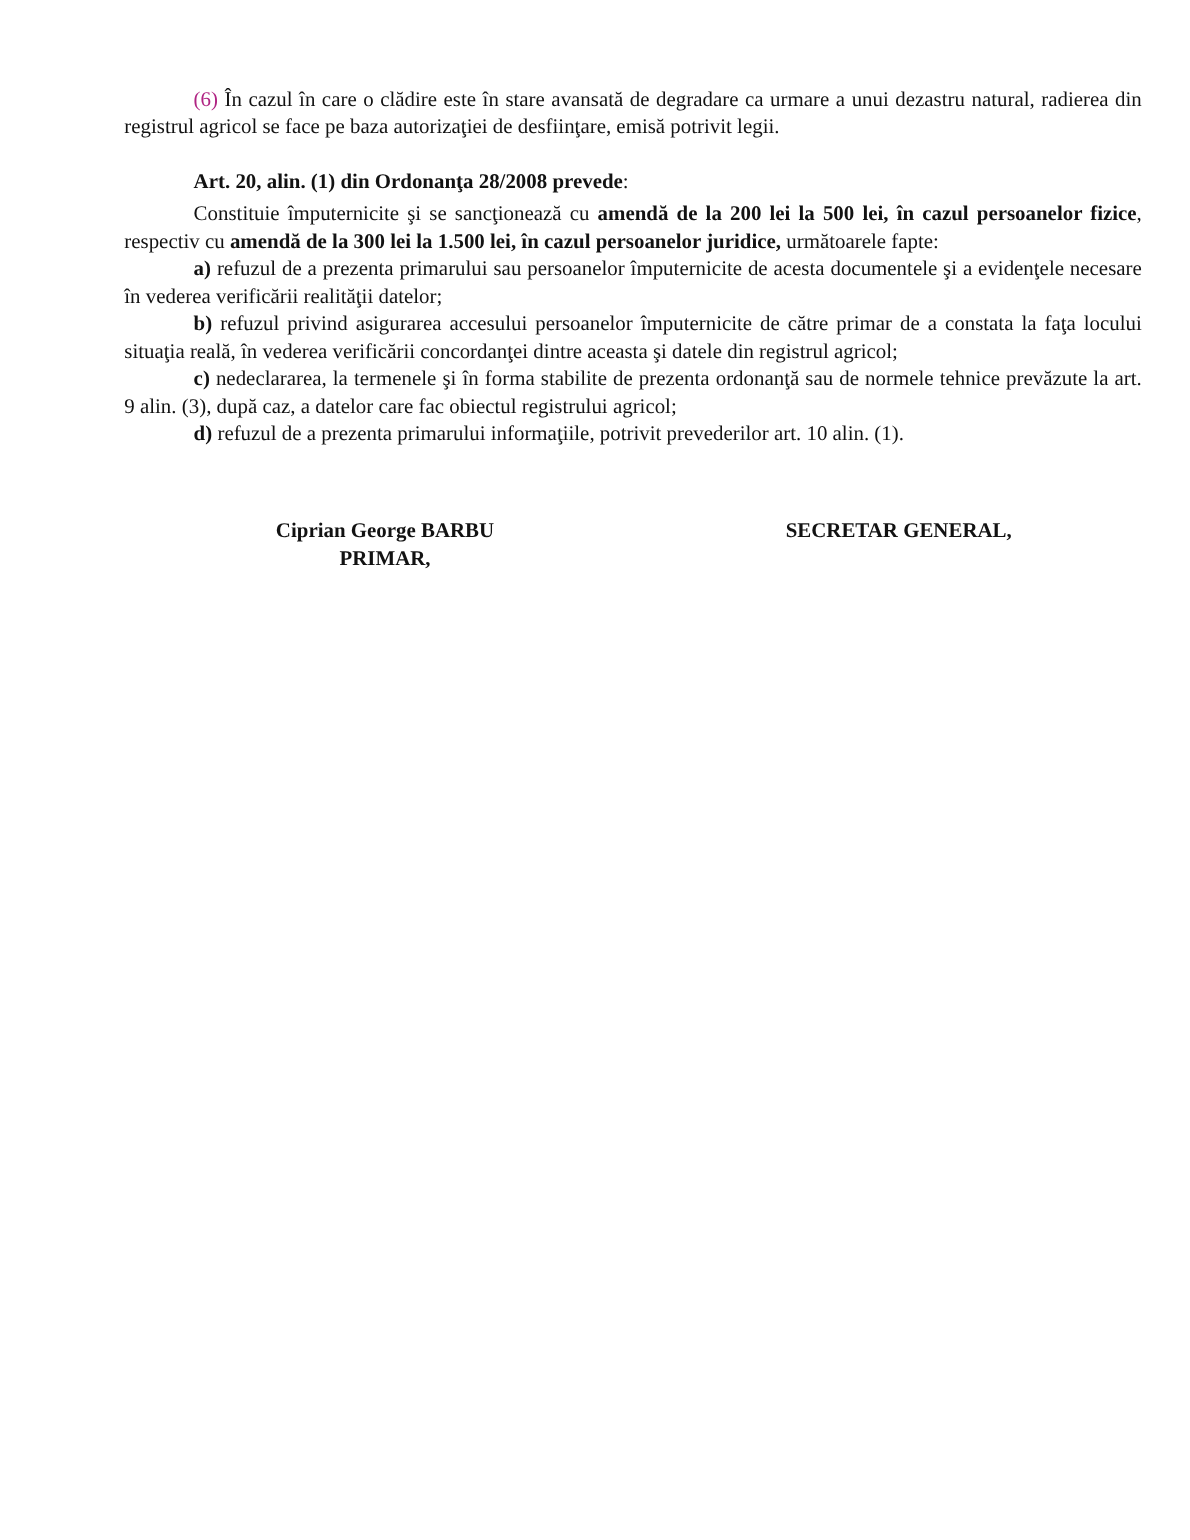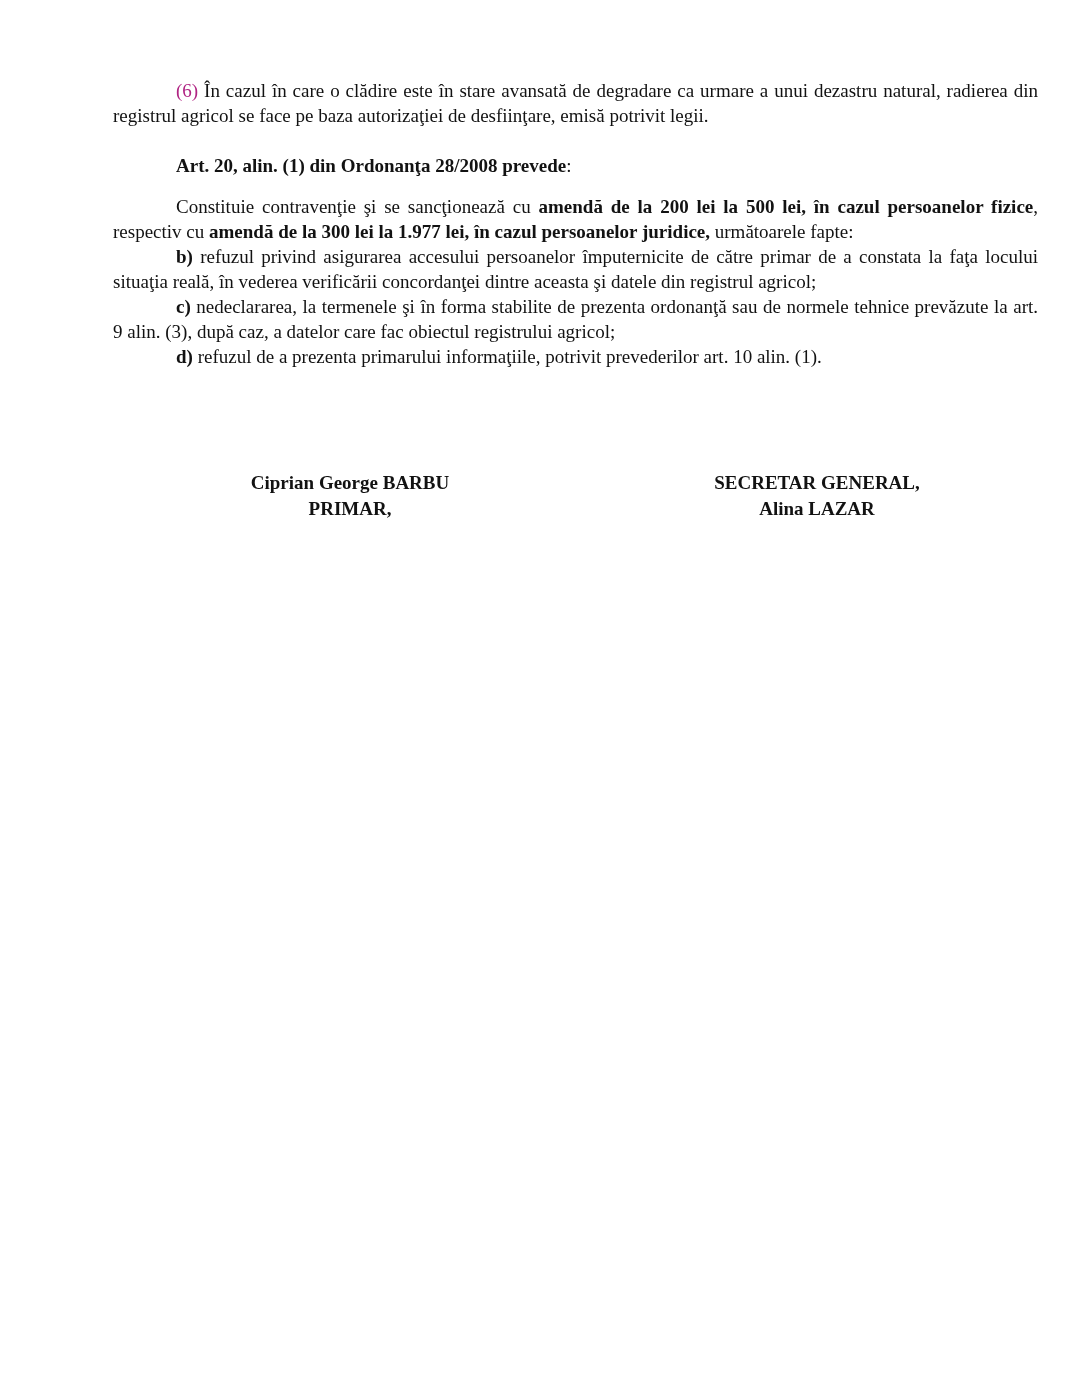--- a/index.html
+++ b/index.html
@@ -20,21 +20,21 @@
     line-height: 25px;
     color: #121212;
     overflow: hidden;
   }
   .para {
     margin: 0;
     text-align: justify;
     text-indent: 63px;
   }
   .heading {
-    margin: 25px 0 16px 0;
+    margin: 25px 0 4px 0;
     text-indent: 63px;
     font-weight: bold;
   }
   .heading .colon { font-weight: normal; }
   .b { font-weight: bold; }
   .marker6 { color: #b02483; }
   .item-marker { font-weight: bold; }
   .signatures {
     position: absolute;
     left: 0;
@@ -55,33 +55,33 @@
 </style>
 </head>
 <body>
 
 <div class="page">
 
   <p class="para"><span class="marker6">(6)</span><span> În cazul în care o clădire este în stare avansată de degradare ca urmare a unui dezastru natural, radierea din registrul agricol se face pe baza autorizaţiei de desfiinţare, emisă potrivit legii.</span></p>
 
   <p class="heading"><span>Art. 20, alin. (1) din Ordonanţa 28/2008 prevede</span><span class="colon">:</span></p>
 
-  <p class="para"><span>Constituie contravenţie şi se sancţionează cu </span><span class="b">amendă de la 200 lei la 500 lei, în cazul persoanelor fizice</span><span>, respectiv cu </span><span class="b">amendă de la 300 lei la 1.977 lei, în cazul persoanelor juridice,</span><span> următoarele fapte:</span></p>
+  <p class="para"><span>Constituie împuternicite şi se sancţionează cu </span><span class="b">amendă de la 200 lei la 500 lei, în cazul persoanelor fizice</span><span>, respectiv cu </span><span class="b">amendă de la 300 lei la 1.500 lei, în cazul persoanelor juridice,</span><span> următoarele fapte:</span></p>
 
+  <p class="para"><span class="item-marker">a)</span><span> refuzul de a prezenta primarului sau persoanelor împuternicite de acesta documentele şi a evidenţele necesare în vederea verificării realităţii datelor;</span></p>
 
   <p class="para"><span class="item-marker">b)</span><span> refuzul privind asigurarea accesului persoanelor împuternicite de către primar de a constata la faţa locului situaţia reală, în vederea verificării concordanţei dintre aceasta şi datele din registrul agricol;</span></p>
 
   <p class="para"><span class="item-marker">c)</span><span> nedeclararea, la termenele şi în forma stabilite de prezenta ordonanţă sau de normele tehnice prevăzute la art. 9 alin. (3), după caz, a datelor care fac obiectul registrului agricol;</span></p>
 
   <p class="para"><span class="item-marker">d)</span><span> refuzul de a prezenta primarului informaţiile, potrivit prevederilor art. 10 alin. (1).</span></p>
 
   <div class="signatures">
     <div class="sig-block sig-left">
       <div>Ciprian George BARBU</div>
       <div>PRIMAR,</div>
     </div>
     <div class="sig-block sig-right">
       <div>SECRETAR GENERAL,</div>
-      <div>Alina LAZAR</div>
     </div>
   </div>
 
 </div>
 
 </body></html>

